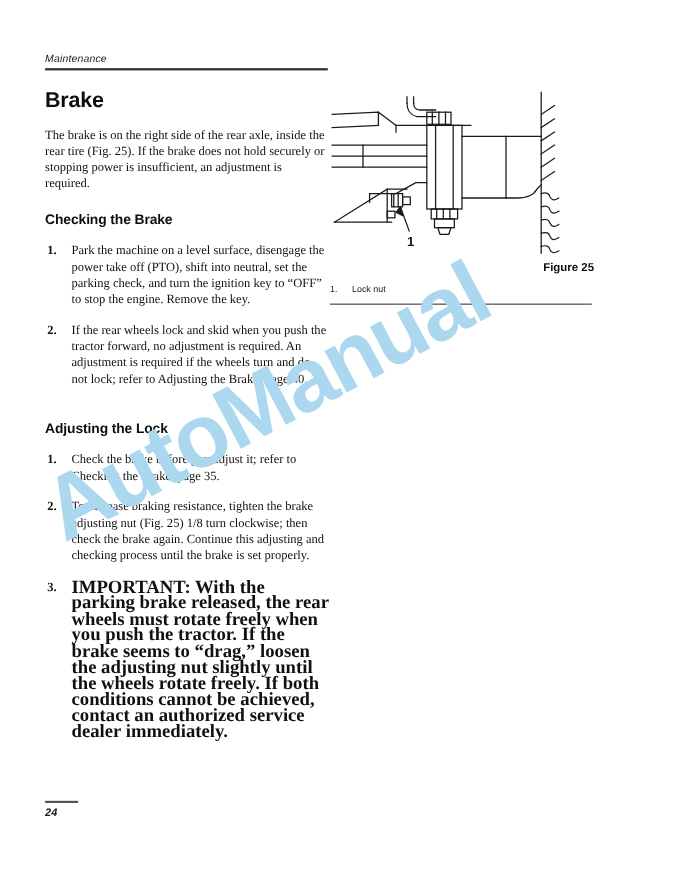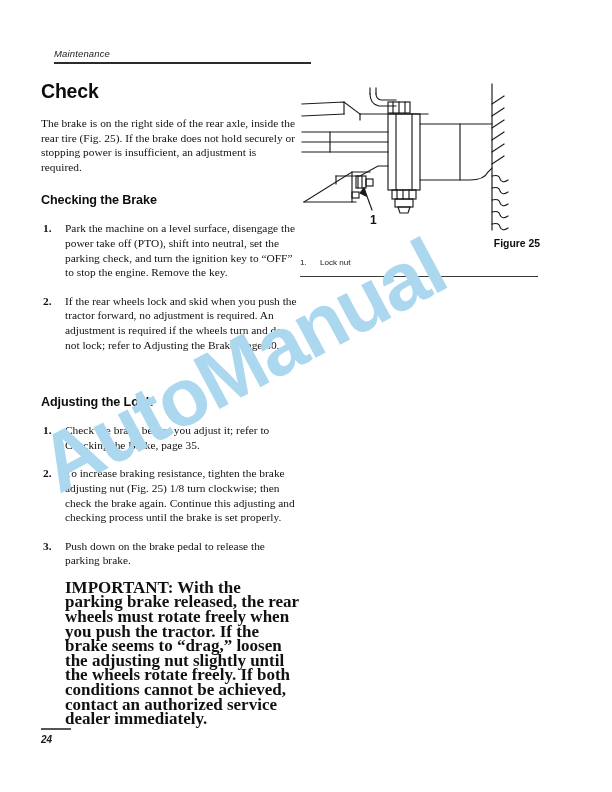--- a/index.html
+++ b/index.html
@@ -19,21 +19,21 @@
   .page {
     position: absolute;
     inset: 0;
     width: 612px;
     height: 792px;
   }
 
   
   .header {
     position: absolute;
-    left: 54px;
+    left: 41px;
     top: 48px;
     width: 258px;
   }
   .header-label {
     font-family: "Liberation Sans", sans-serif;
     font-style: italic;
     font-size: 9.5px;
     letter-spacing: 0.15px;
     color: #1a1a1a;
     line-height: 12px;
@@ -69,21 +69,21 @@
     margin: 0 0 18px 0;
     text-align: left;
     color: #111;
   }
 
   h2.sub {
     font-family: "Liberation Sans", sans-serif;
     font-weight: bold;
     font-size: 12.6px;
     line-height: 16px;
-    margin: 12px 0 13px 0;
+    margin: 0 0 13px 0;
     letter-spacing: -0.1px;
     color: #0d0d0d;
   }
 
   ol.steps {
     list-style: none;
     margin: 0;
     padding: 0;
   }
   ol.steps > li {
@@ -197,21 +197,21 @@
 
 <div class="page">
 
   <div class="header">
     <div class="header-label">Maintenance</div>
     <div class="header-rule"></div>
   </div>
 
   <div class="col-left">
 
-    <h1 class="title">Check</h1>
+    <h1 class="title">Brake</h1>
 
     <p class="body">The brake is on the right side of the rear axle, inside the rear tire (Fig. 25). If the brake does not hold securely or stopping power is insufficient, an adjustment is required.</p>
 
     <h2 class="sub">Checking the Brake</h2>
 
     <ol class="steps">
       <li>
         <span class="num">1.</span>
         <span>Park the machine on a level surface, disengage the power take off (PTO), shift into neutral, set the parking check, and turn the ignition key to “OFF” to stop the engine. Remove the key.</span>
       </li>
@@ -229,21 +229,20 @@
       <li>
         <span class="num">1.</span>
         <span>Check the brake before you adjust it; refer to Checking the Brake, page 35.</span>
       </li>
       <li>
         <span class="num">2.</span>
         <span>To increase braking resistance, tighten the brake adjusting nut (Fig. 25) 1/8 turn clockwise; then check the brake again. Continue this adjusting and checking process until the brake is set properly.</span>
       </li>
       <li>
         <span class="num">3.</span>
-        <span>Push down on the brake pedal to release the parking brake.</span>
         <span class="note-important">IMPORTANT: With the parking brake released, the rear wheels must rotate freely when you push the tractor. If the brake seems to “drag,” loosen the adjusting nut slightly until the wheels rotate freely. If both conditions cannot be achieved, contact an authorized service dealer immediately.</span>
       </li>
     </ol>
   </div>
 
   <div class="col-right">
 
     <div class="figure-art">
       <svg width="240" height="152" viewBox="0 0 240 152">
         <g fill="none" stroke="#1a1a1a" stroke-width="1.15" stroke-linecap="square">

